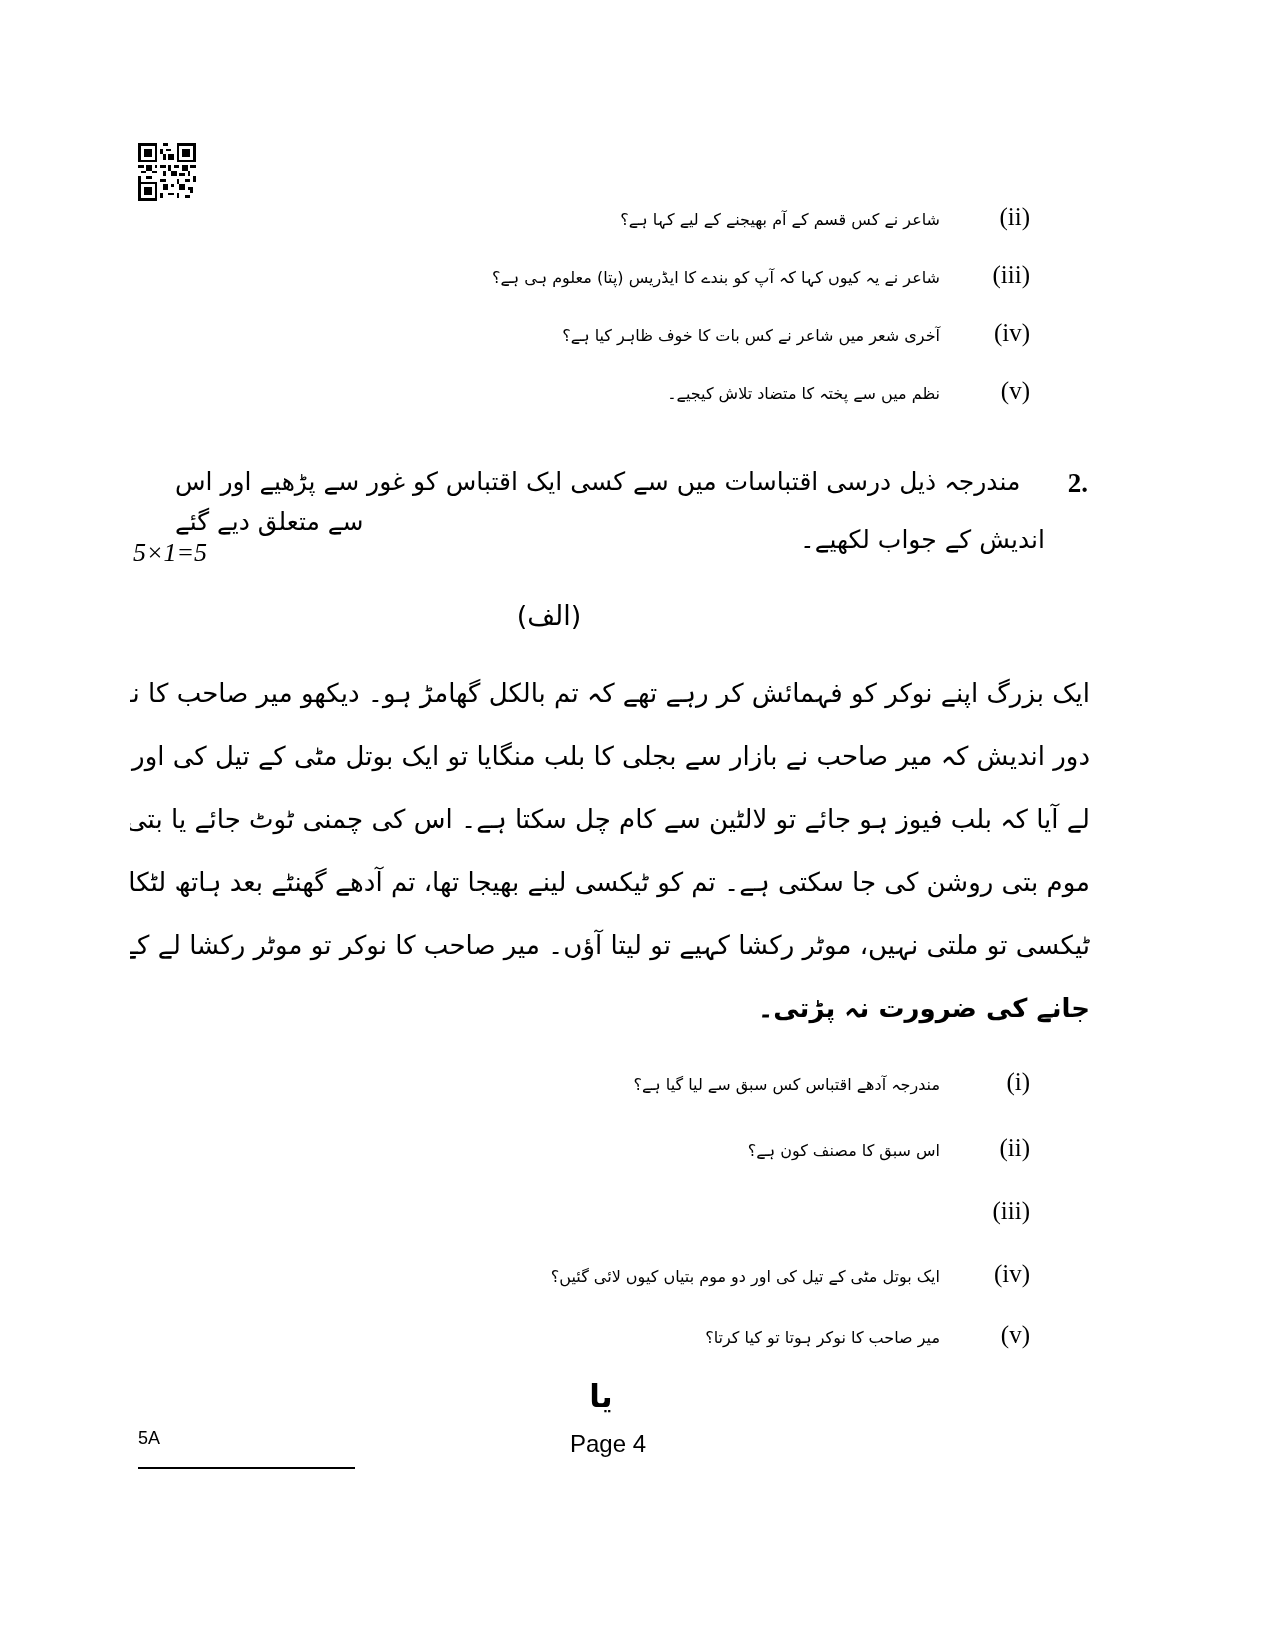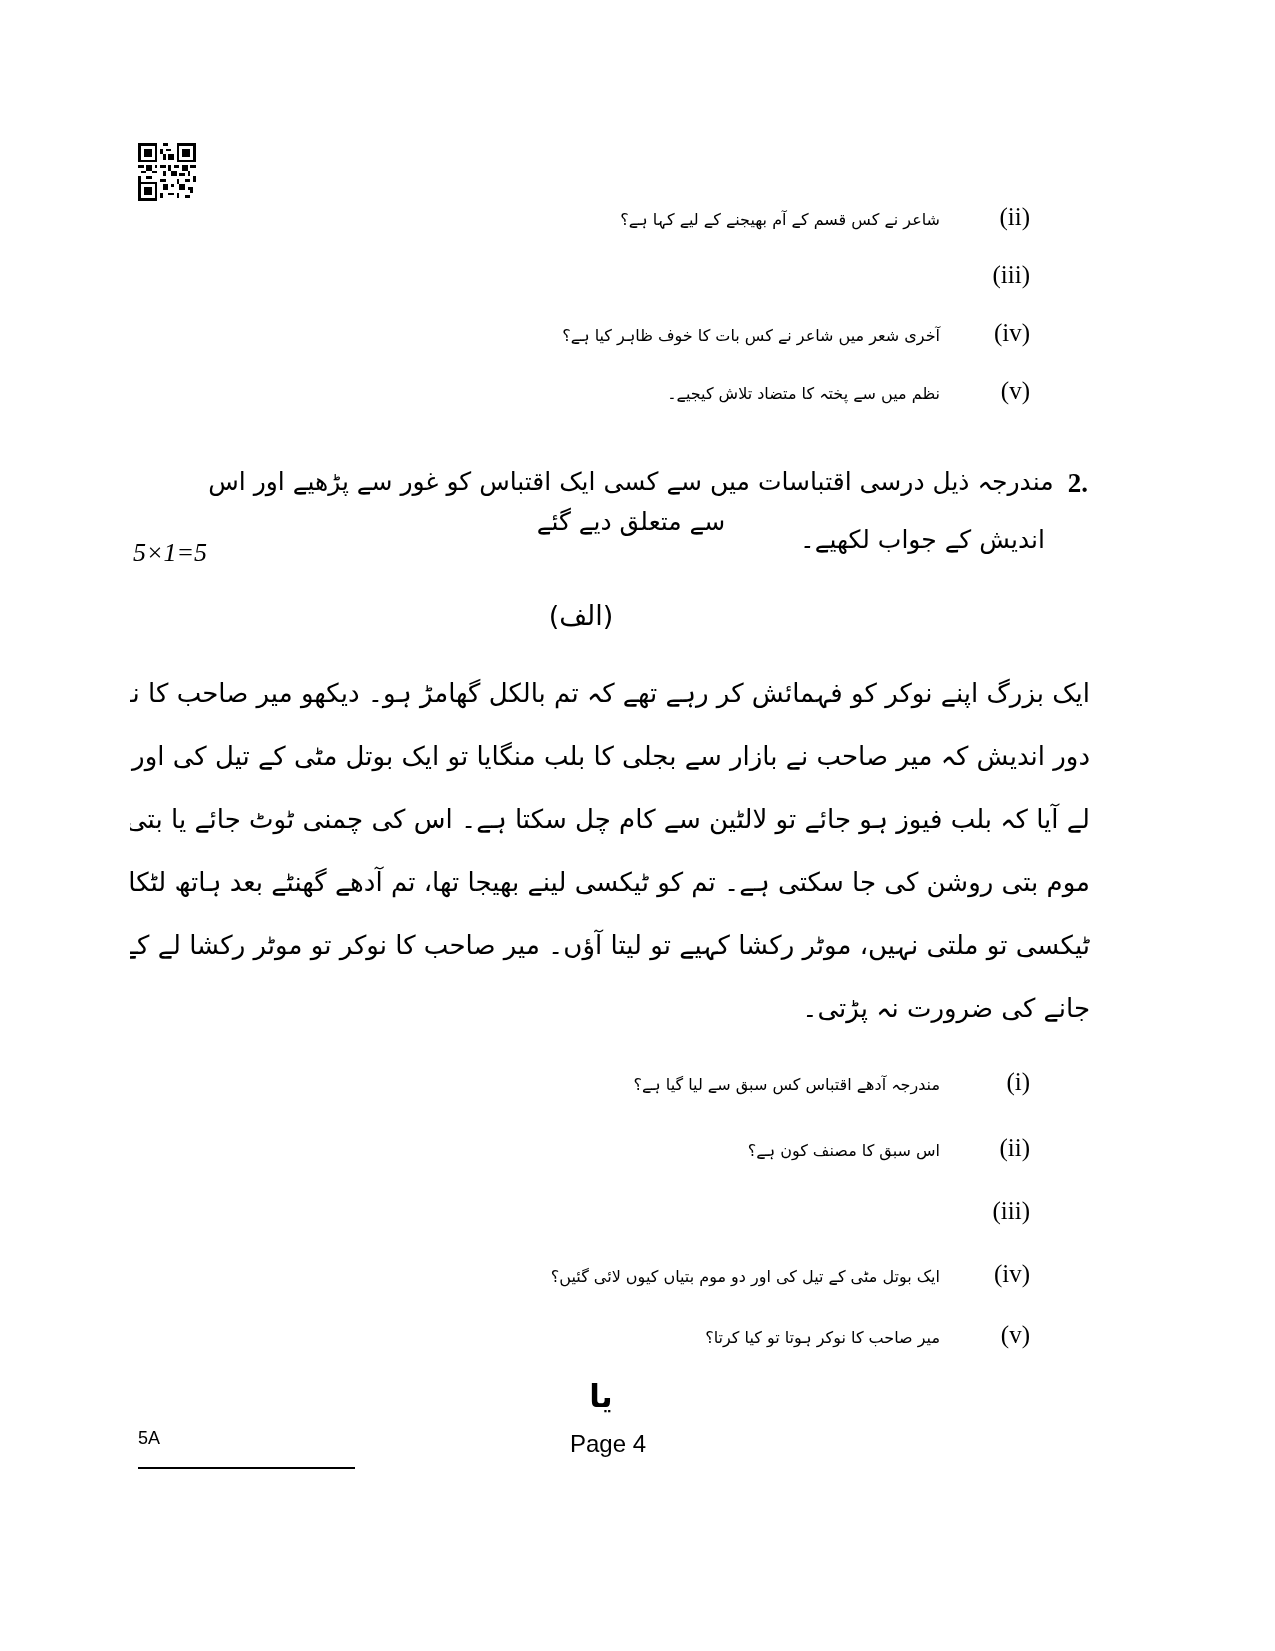--- a/index.html
+++ b/index.html
@@ -43,48 +43,48 @@
   }
   .q-text { font-size:16px; line-height:1.55; }
 
   
   .q2-num {
     position:absolute; right:187px; top:468px;
     font-family:"Liberation Serif", serif;
     font-weight:bold; font-size:27px;
   }
   .q2-line1 {
-    position:absolute; right:216px; top:462px;
-    width:856px; font-size:25px; text-align:center; line-height:1.6;
+    position:absolute; right:244px; top:462px;
+    width:856px; font-size:25px; text-align:left; line-height:1.6;
   }
   .q2-line2 {
     position:absolute; right:230px; top:520px;
     font-size:25px; text-align:right; line-height:1.6;
   }
   .q2-marks {
     position:absolute; left:133px; top:538px;
     font-family:Liberation Serif, serif;
     font-style:italic; font-size:26px;
   }
   .part-label {
     position:absolute; left:0; top:600px; width:1098px;
-    text-align:center; font-size:27px;margin-left:32px;
+    text-align:center; font-size:27px;
   }
 
   
   .passage { position:absolute; left:130px; top:662px; width:960px; }
   .p-line {
     height:63px; line-height:63px;
     font-size:26px;
     text-align:justify; text-align-last:justify;
     direction:rtl;
     white-space:nowrap;
     overflow:hidden;
   }
-  .p-line.last { text-align-last:right; }
+  .p-line.last { text-align-last:right;font-weight:bold; }
 
   
   .or-sep {
     position:absolute; left:0; top:1378px; width:1202px;
     text-align:center; font-size:31px; font-weight:bold;
   }
 
   
   .footer-code {
     position:absolute; left:138px; top:1428px;
@@ -119,20 +119,21 @@
       <path fill="#000" d="M9,0h2v1h-2z M8,2h1v2h-1z M10,2h2v1h-2z M9,4h1v2h-1z M11,4h2v2h-2z M0,8h2v1h-2z M3,8h2v2h-2z M6,8h1v1h-1z M8,8h2v1h-2z M11,8h1v2h-1z M13,8h2v1h-2z M16,8h2v2h-2z M19,8h2v1h-2z M1,10h2v1h-2z M5,10h2v1h-2z M9,10h1v2h-1z M12,10h2v2h-2z M15,11h2v1h-2z M18,10h1v2h-1z M0,12h1v2h-1z M3,12h2v1h-2z M8,13h2v1h-2z M14,13h1v2h-1z M17,13h2v1h-2z M20,12h1v2h-1z M9,15h2v2h-2z M12,15h1v1h-1z M15,15h2v2h-2z M18,16h2v1h-2z M8,18h1v2h-1z M11,18h2v1h-2z M14,18h1v2h-1z M17,19h2v1h-2z M19,17h1v1h-1z"></path>
     </svg>
   </div>
 
   <div class="q-row urdu" style="top:203px">
     <span class="q-marker">(ii)</span>
     <span class="q-text">شاعر نے کس قسم کے آم بھیجنے کے لیے کہا ہے؟</span>
   </div>
   <div class="q-row urdu" style="top:261px">
     <span class="q-marker">(iii)</span>
+    <span class="q-text">شاعر نے یہ کیوں کہا کہ آپ کو بندے کا ایڈریس (پتا) معلوم ہی ہے؟</span>
   </div>
   <div class="q-row urdu" style="top:319px">
     <span class="q-marker">(iv)</span>
     <span class="q-text">آخری شعر میں شاعر نے کس بات کا خوف ظاہر کیا ہے؟</span>
   </div>
   <div class="q-row urdu" style="top:377px">
     <span class="q-marker">(v)</span>
     <span class="q-text">نظم میں سے پختہ کا متضاد تلاش کیجیے۔</span>
   </div>
 

